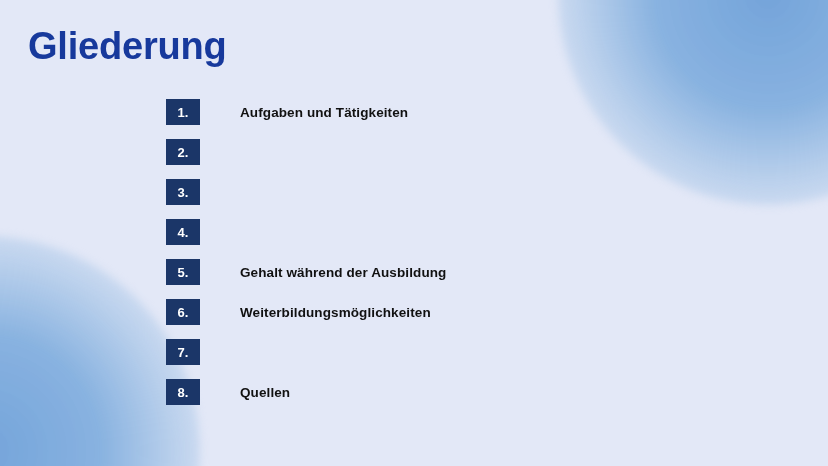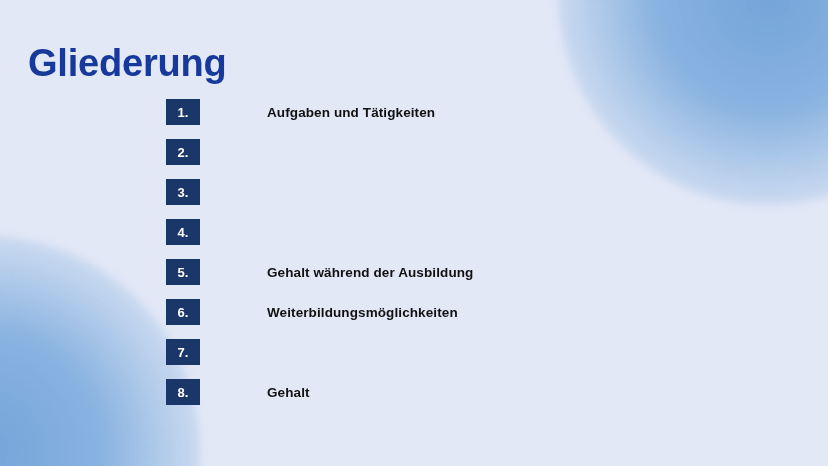--- a/index.html
+++ b/index.html
@@ -51,21 +51,21 @@
         rgba(126,172,221,0.90) 38%,
         rgba(160,193,229,0.62) 62%,
         rgba(200,217,240,0.26) 80%,
         rgba(227,232,247,0.0) 100%);
     filter: blur(4px);
   }
 
   #slide-title {
     position: absolute;
     left: 28px;
-    top: 43px;
+    top: 26px;
     font-size: 38px;
     font-weight: bold;
     color: #17399c;
     letter-spacing: -0.2px;
     line-height: 1.1;
     white-space: nowrap;
   }
 
   #agenda-list {
     position: absolute;
@@ -102,21 +102,20 @@
     left: 74px;
     top: 0;
     height: 26px;
     display: flex;
     align-items: center;
     font-size: 13.5px;
     font-weight: bold;
     color: #111111;
     white-space: nowrap;
     letter-spacing: 0.1px;
-    margin-left: 27px;
   }
 </style>
 </head>
 <body>
 
 <div id="slide">
 
   <div class="blob" id="blob-top-right"></div>
 
   <div class="blob" id="blob-bottom-left"></div>
@@ -151,17 +150,17 @@
       <div class="item-badge">6.</div>
       <div class="item-label">Weiterbildungsmöglichkeiten</div>
     </div>
 
     <div class="agenda-item">
       <div class="item-badge">7.</div>
     </div>
 
     <div class="agenda-item">
       <div class="item-badge">8.</div>
-      <div class="item-label">Gehalt</div>
+      <div class="item-label">Quellen</div>
     </div>
 
   </div>
 </div>
 
 </body></html>

